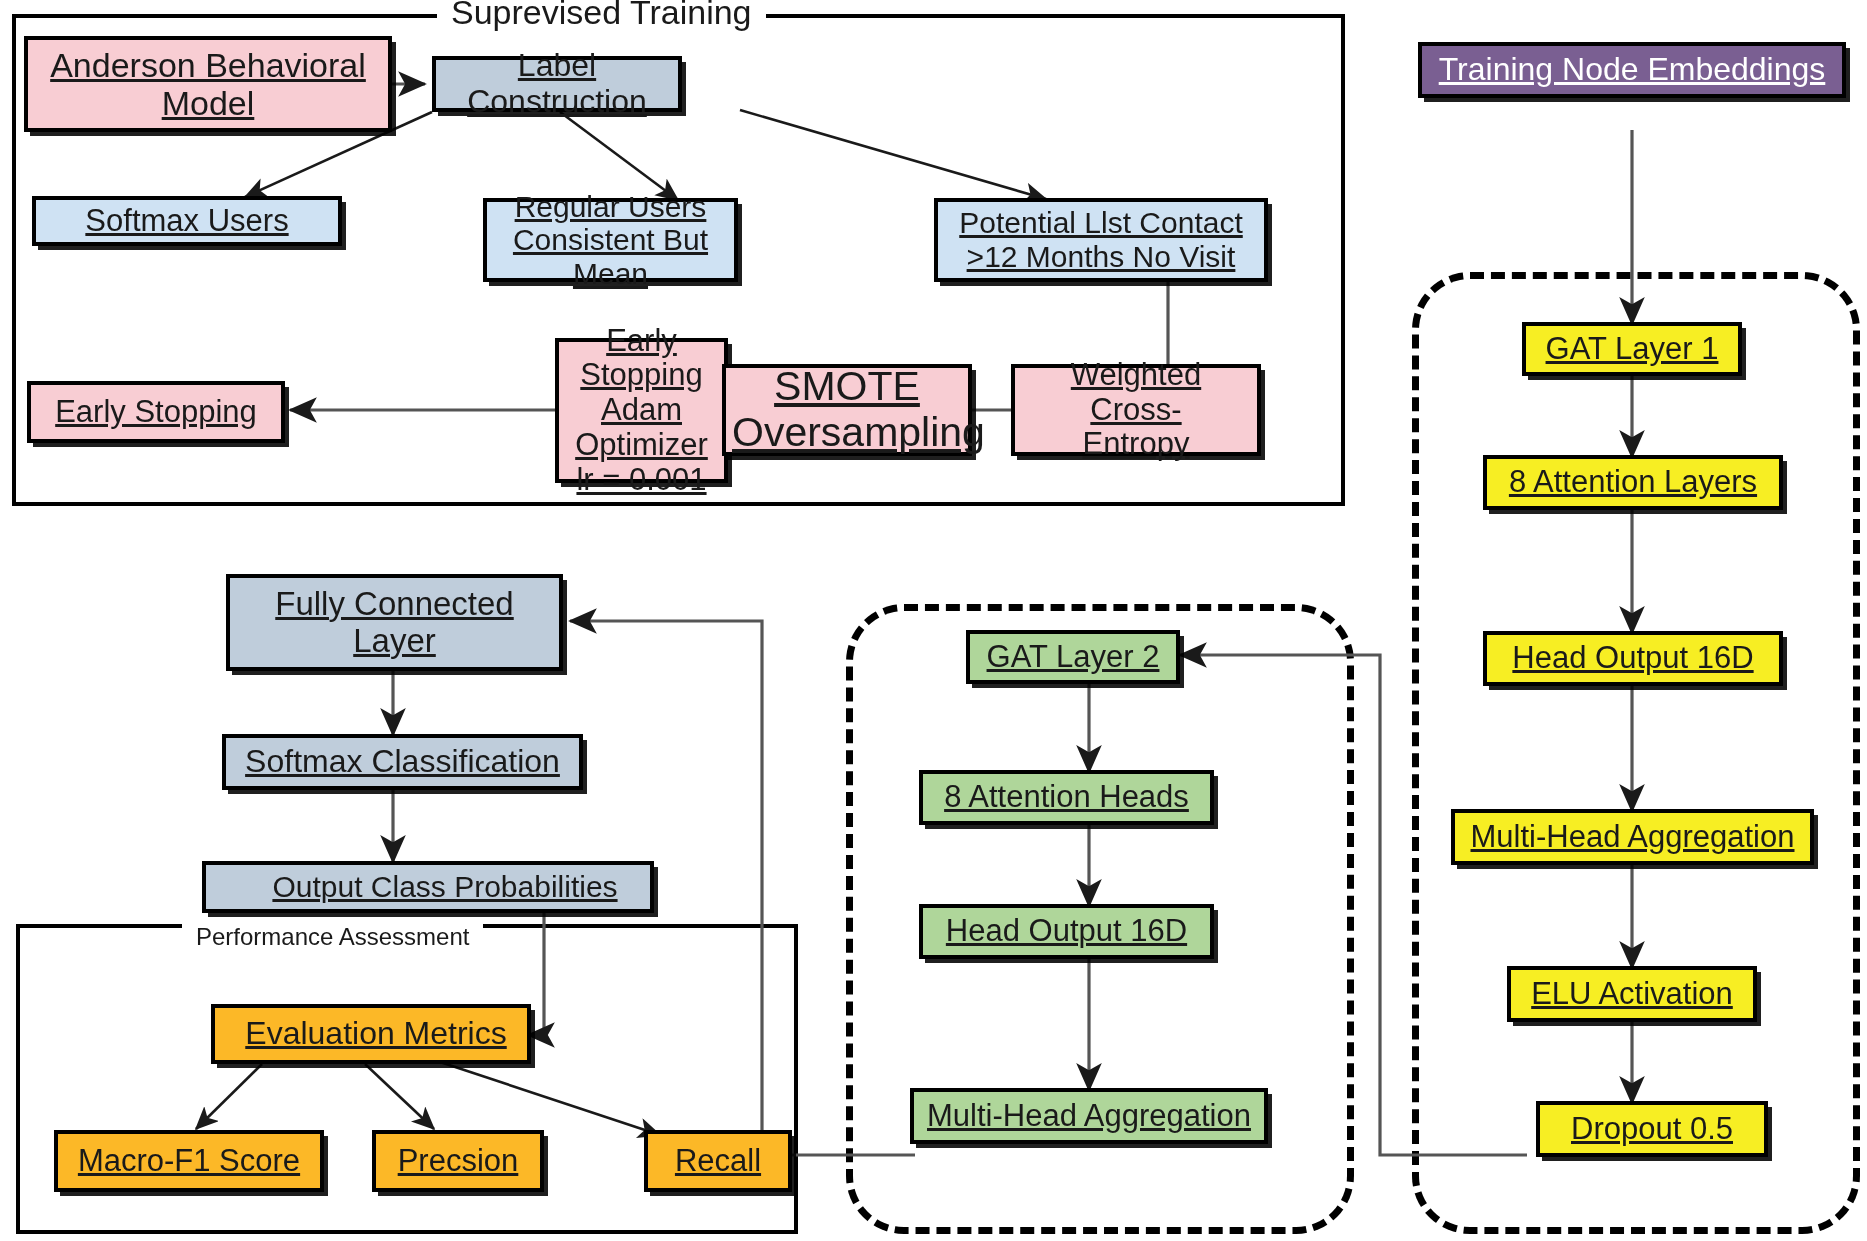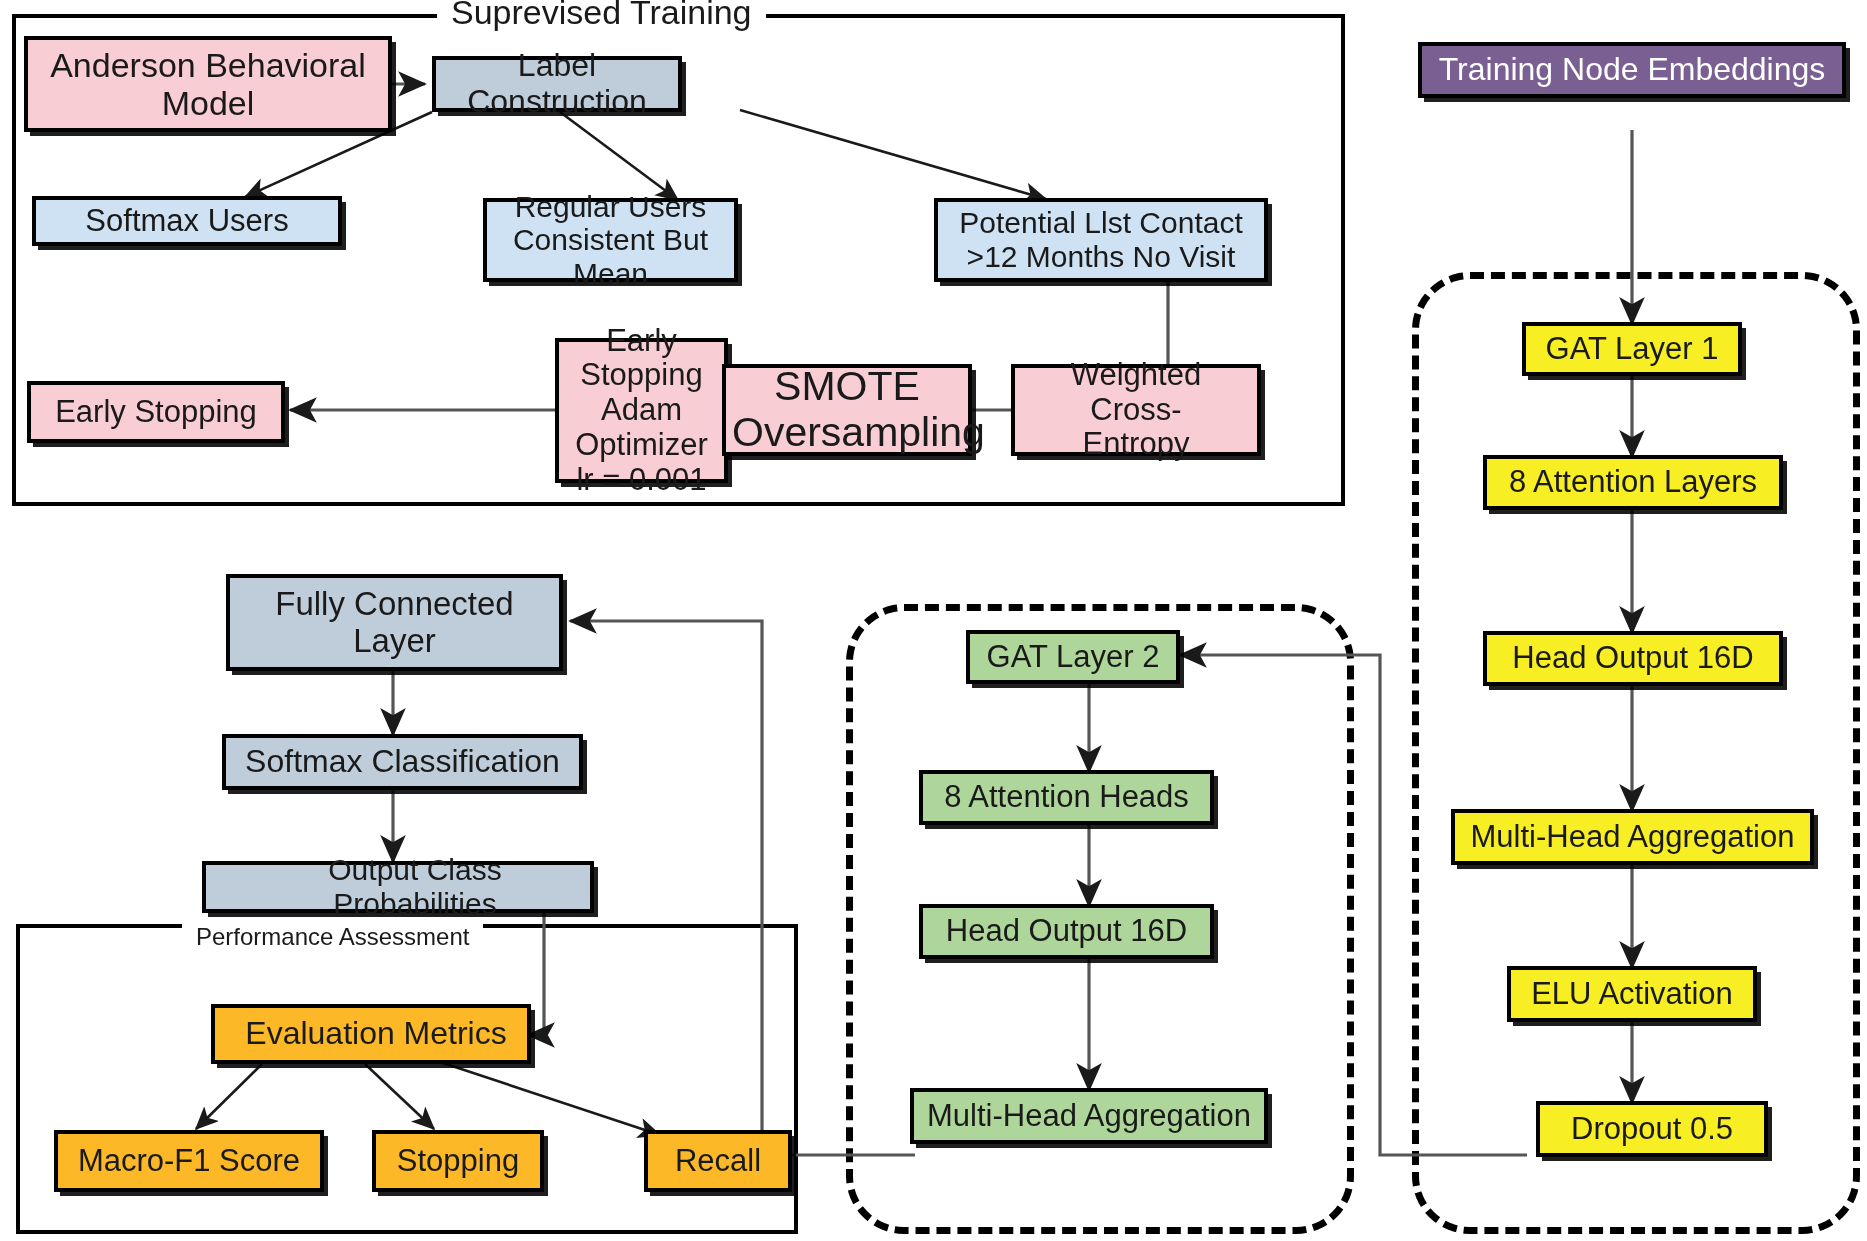--- a/index.html
+++ b/index.html
@@ -26,21 +26,21 @@
     display: flex;
     align-items: center;
     justify-content: center;
     text-align: center;
     line-height: 1.12;
     color: #1a1a1a;
     box-shadow: 5px 5px 0 -1px rgba(0,0,0,0.88);
     z-index: 5;
     padding: 2px 6px;
   }
-  .node span { display: block; width: 100%; }
+  .node span { display: block; width: 100%; text-decoration: underline; }
 
   .pink   { background: #f8cdd3; }
   .blue   { background: #cfe2f3; }
   .steel  { background: #bfcddb; }
   .yellow { background: #f7ee23; }
   .green  { background: #afd69a; }
   .orange { background: #fcb827; }
   .purple { background: #7a5f92; color: #ffffff; border-color: #000; }
 
   
@@ -190,34 +190,34 @@
   </div>
 
   <div class="node steel" style="left:226px; top:574px; width:337px; height:97px; font-size:33px;">
     <span>Fully Connected<br>Layer</span>
   </div>
 
   <div class="node steel" style="left:222px; top:734px; width:361px; height:56px; font-size:32px;">
     <span>Softmax Classification</span>
   </div>
 
-  <div class="node steel" style="left:202px; top:861px; width:392px; height:52px; font-size:30px;padding-left:40px;">
+  <div class="node steel" style="left:202px; top:861px; width:452px; height:52px; font-size:30px;padding-left:40px;">
     <span>Output Class Probabilities</span>
   </div>
 
   <div class="node orange" style="left:211px; top:1004px; width:320px; height:60px; font-size:32px;padding-left:16px;">
     <span>Evaluation Metrics</span>
   </div>
 
   <div class="node orange" style="left:54px; top:1130px; width:270px; height:62px; font-size:31px;">
     <span>Macro-F1 Score</span>
   </div>
 
   <div class="node orange" style="left:372px; top:1130px; width:172px; height:62px; font-size:31px;">
-    <span>Stopping</span>
+    <span>Precsion</span>
   </div>
 
   <div class="node orange" style="left:644px; top:1130px; width:148px; height:62px; font-size:31px;">
     <span>Recall</span>
   </div>
 
   <div class="node green" style="left:966px; top:630px; width:214px; height:54px; font-size:31px;">
     <span>GAT Layer 2</span>
   </div>
 

